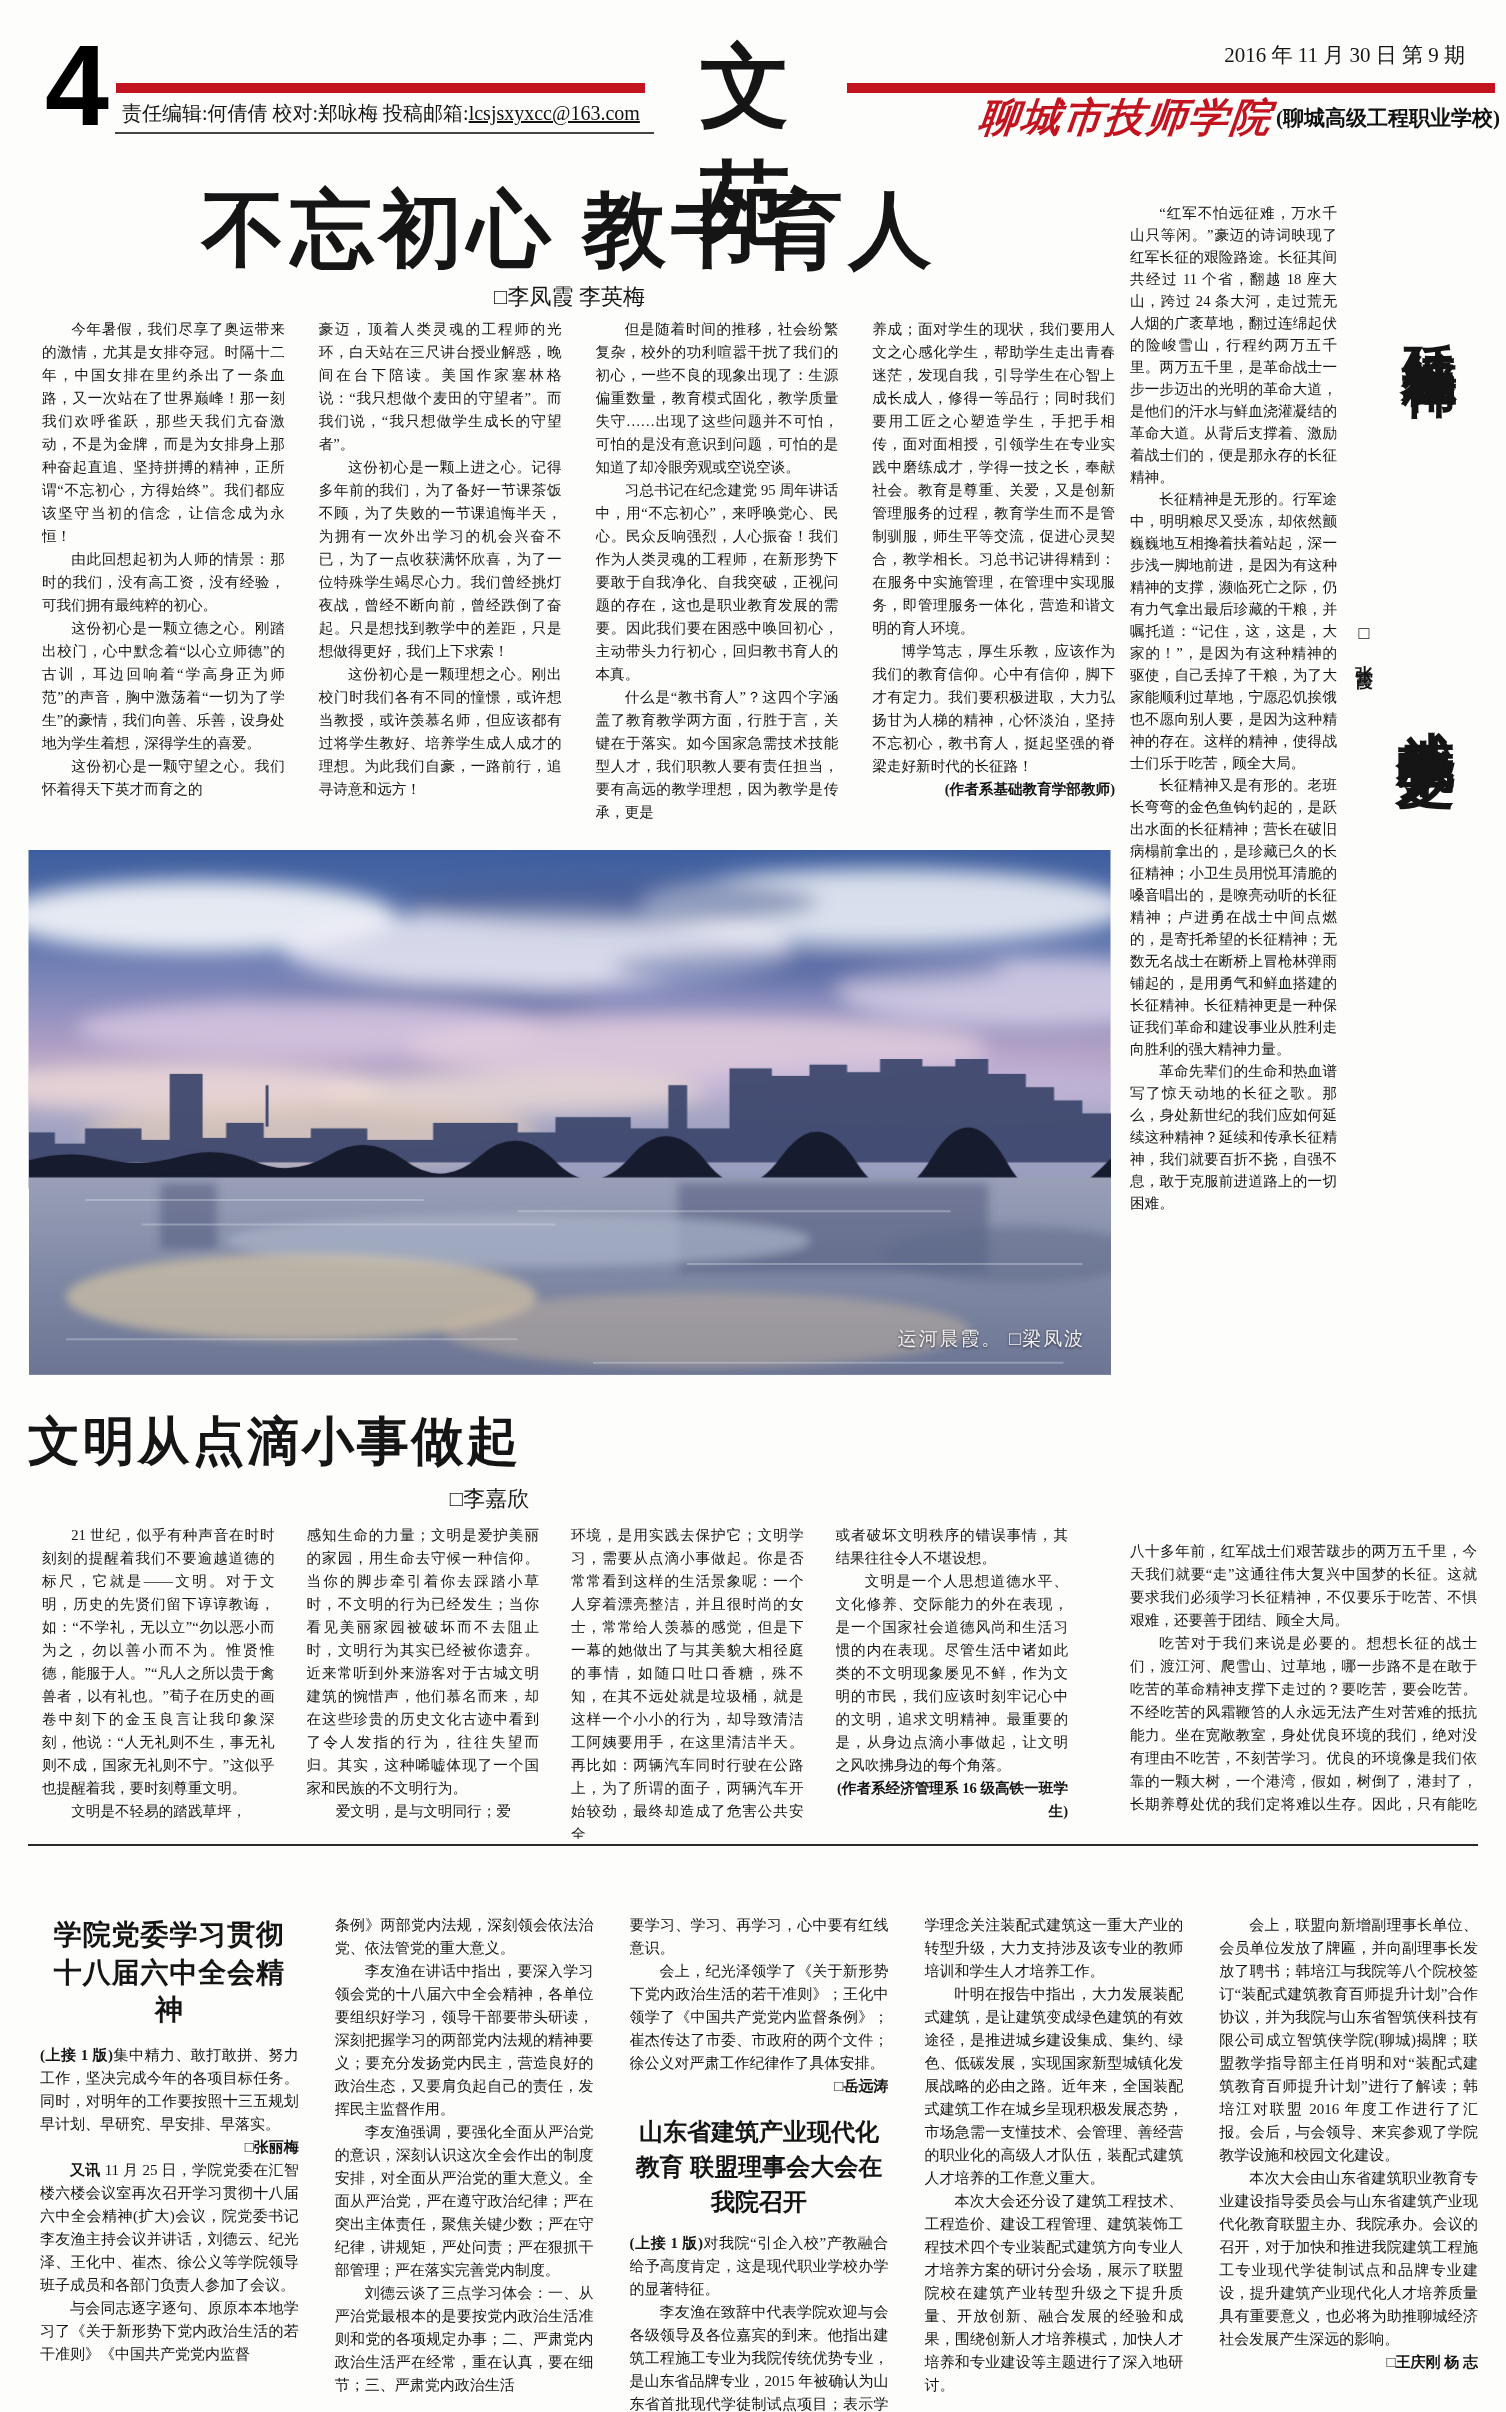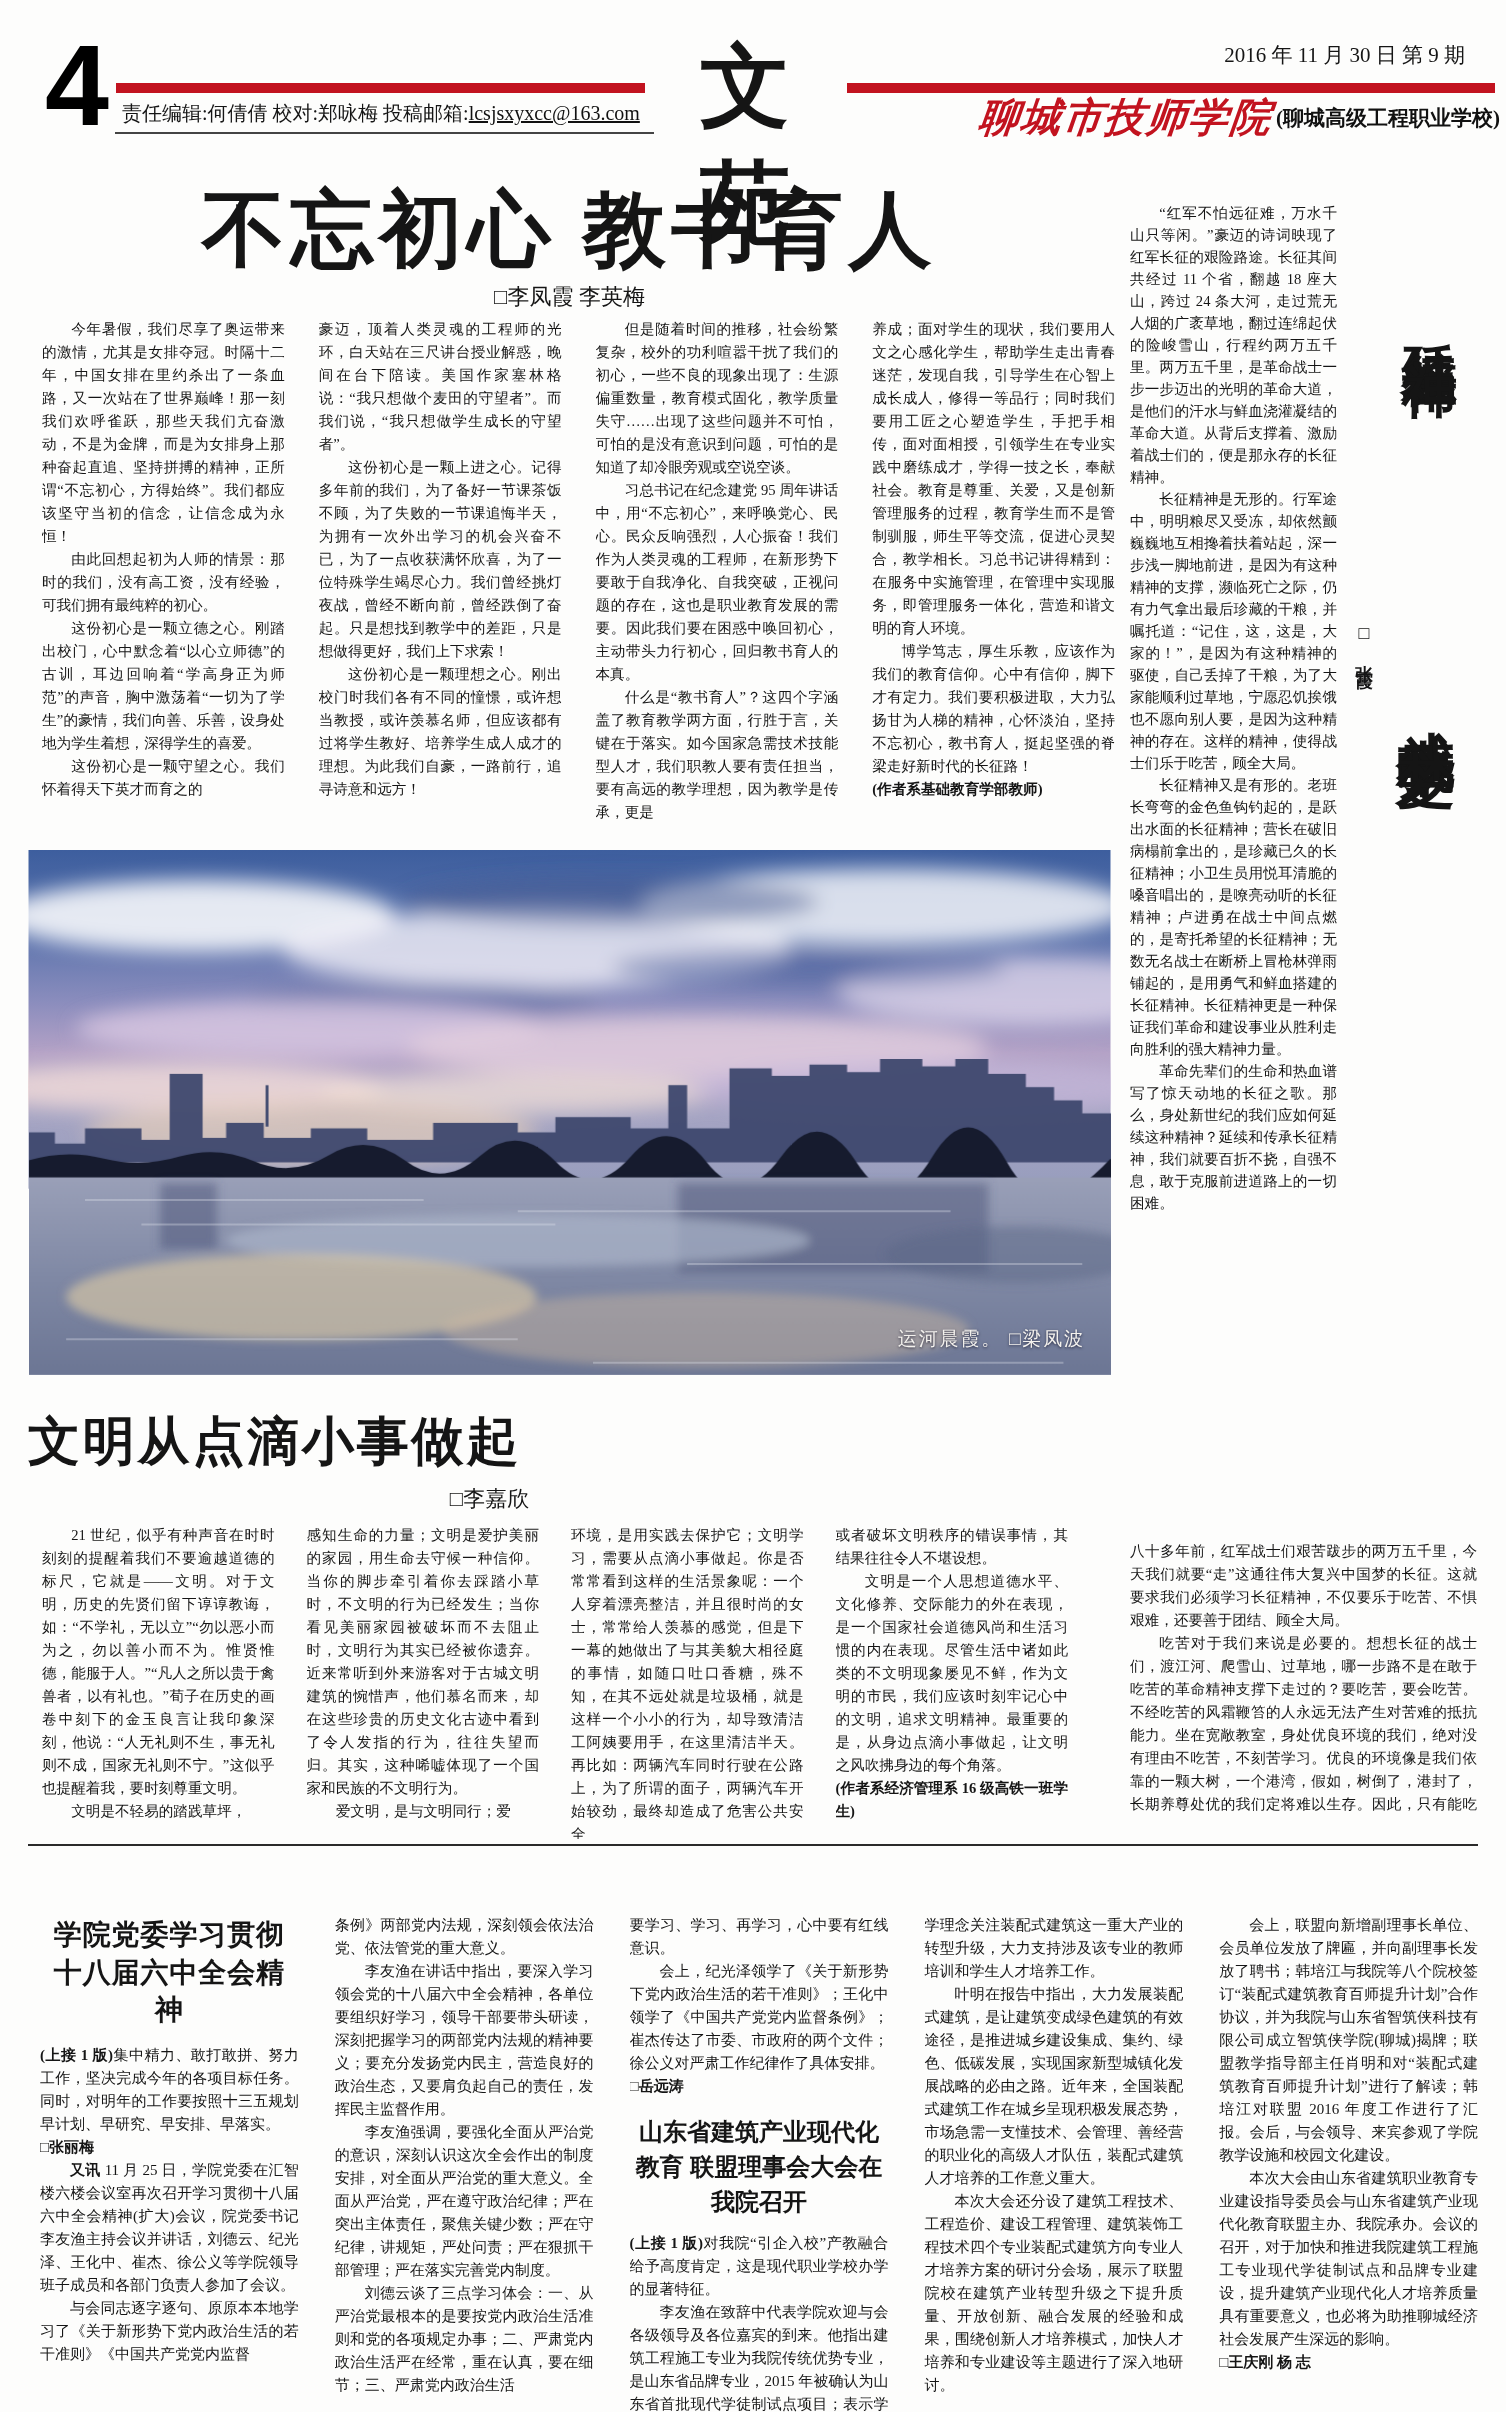--- a/index.html
+++ b/index.html
@@ -30,21 +30,21 @@
      font-weight:900;letter-spacing:2.8px;}
   #civ-byline{left:28px;top:1484px;width:923px;text-align:center;font-size:22px;}
   
   .cols{display:flex;}
   .ncol{flex:1 1 0;overflow:hidden;}
   .btxt{font-size:14.6px;line-height:23px;text-align:justify;}
   .btxt2{font-size:15px;line-height:23px;text-align:justify;margin-top:42px;}
   p.p,p.pc,p.sig{margin:0;}
   p.p{text-indent:2em;}
   p.pc{text-indent:0;}
-  p.sig{font-weight:bold;text-indent:0;}
+  p.sig{text-align:right;font-weight:bold;text-indent:0;}
   .h-big{font-weight:900;font-size:28px;line-height:1.35;text-align:center;
      margin:1.9px 0 15px;letter-spacing:0.9px;}
   .h-mid{font-weight:900;font-size:24px;line-height:1.45;text-align:center;
      margin:17px 0 13px;font-family:"Liberation Sans","DejaVu Sans",sans-serif;}
   
   .vert{writing-mode:vertical-rl;text-orientation:upright;font-weight:900;}
   #cz-title1{left:1392px;top:299px;font-size:55px;letter-spacing:3.8px;}
   #cz-title2{left:1386px;top:684px;font-size:59px;letter-spacing:3.8px;}
   #cz-author{left:1352px;top:623px;font-size:18px;font-weight:bold;letter-spacing:7.5px;}
   

